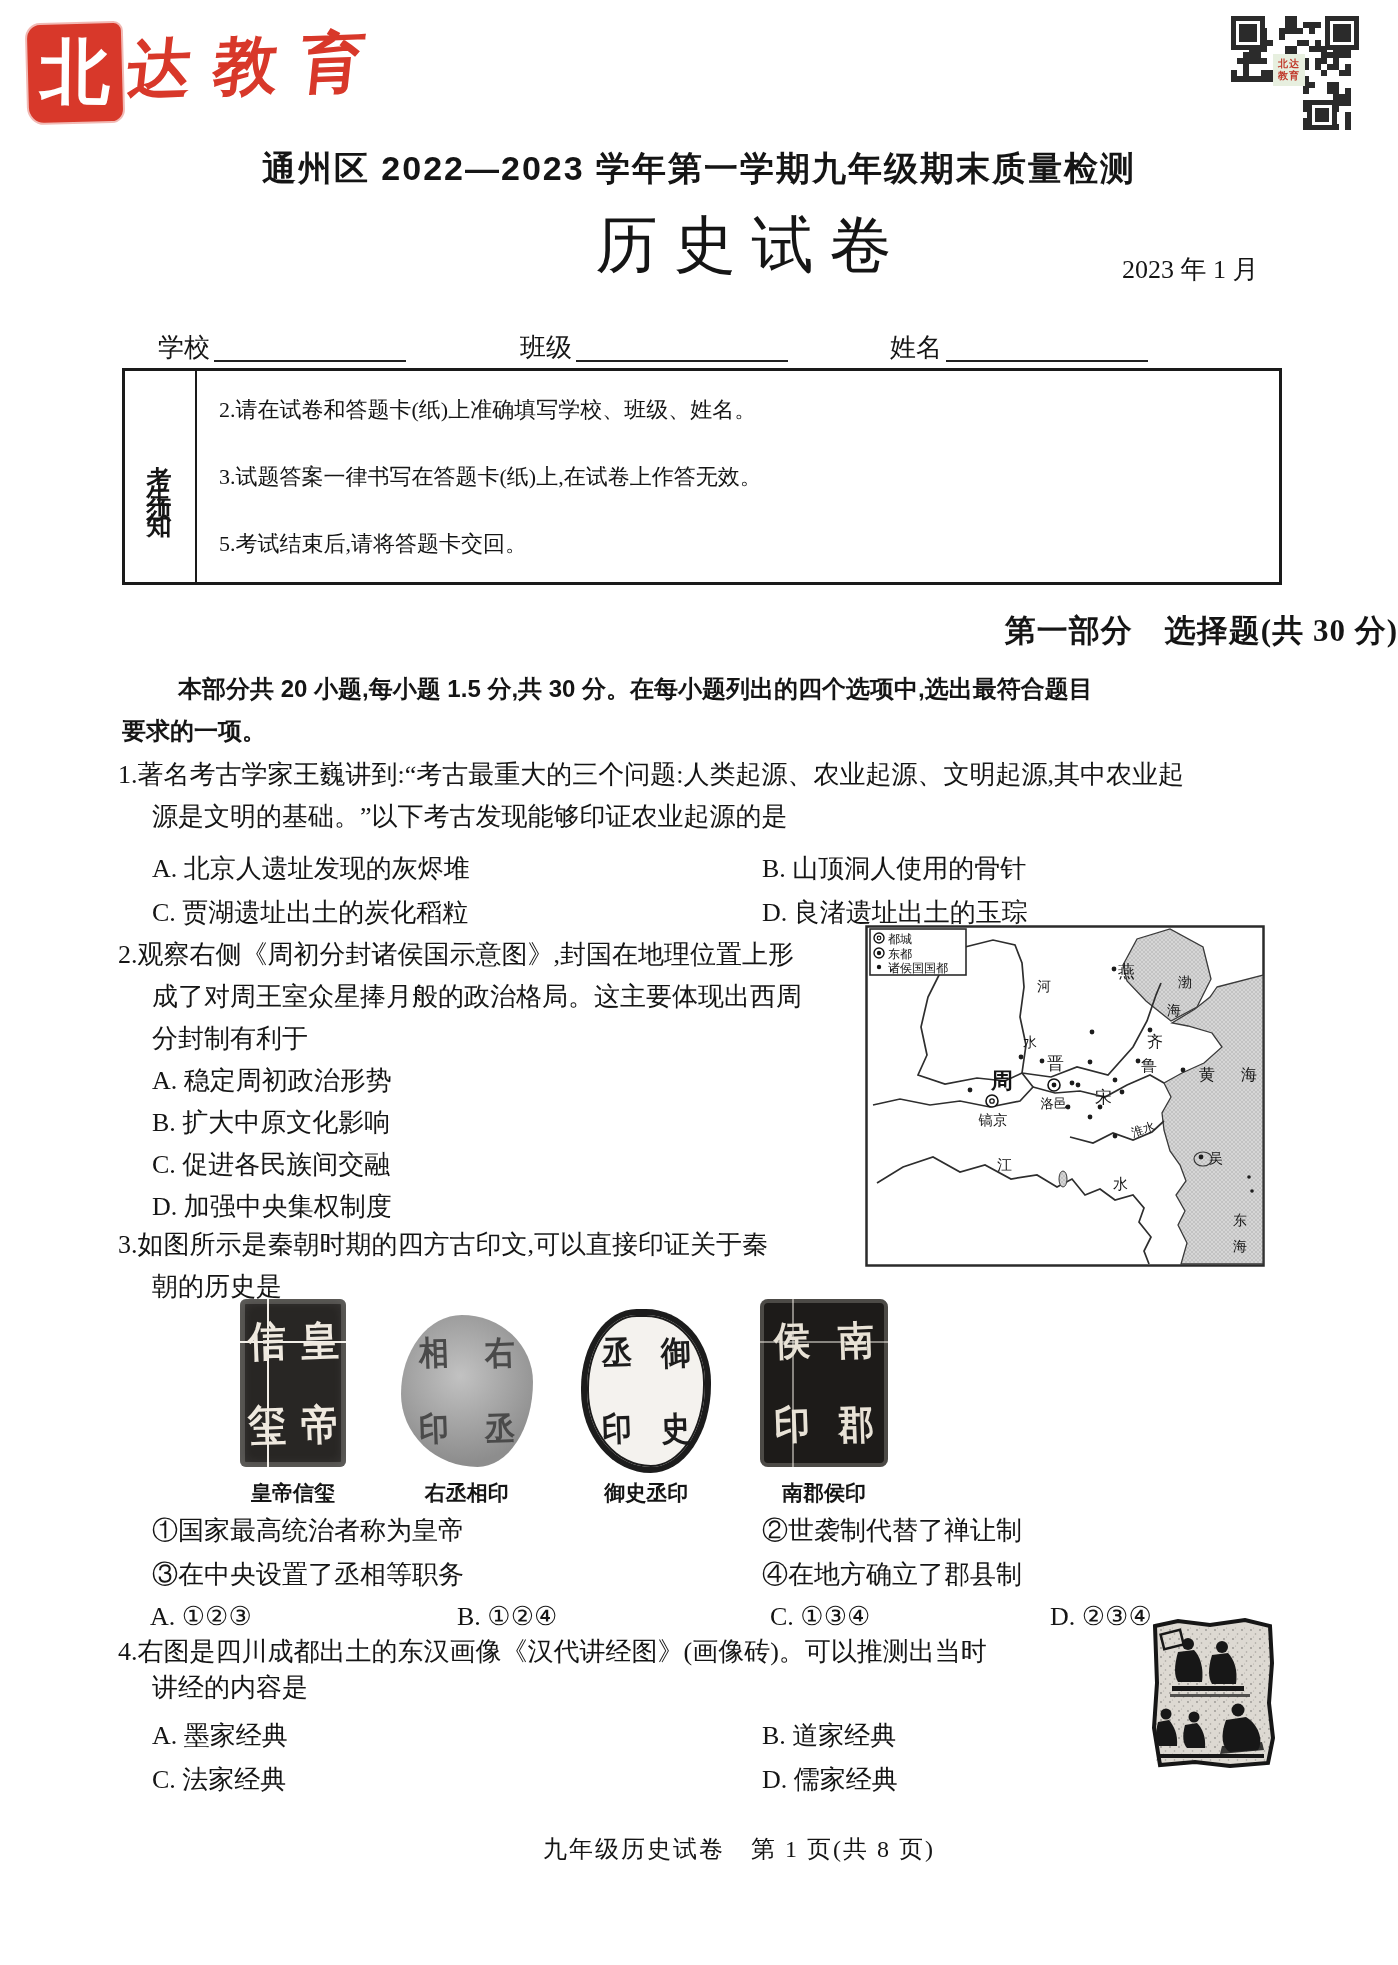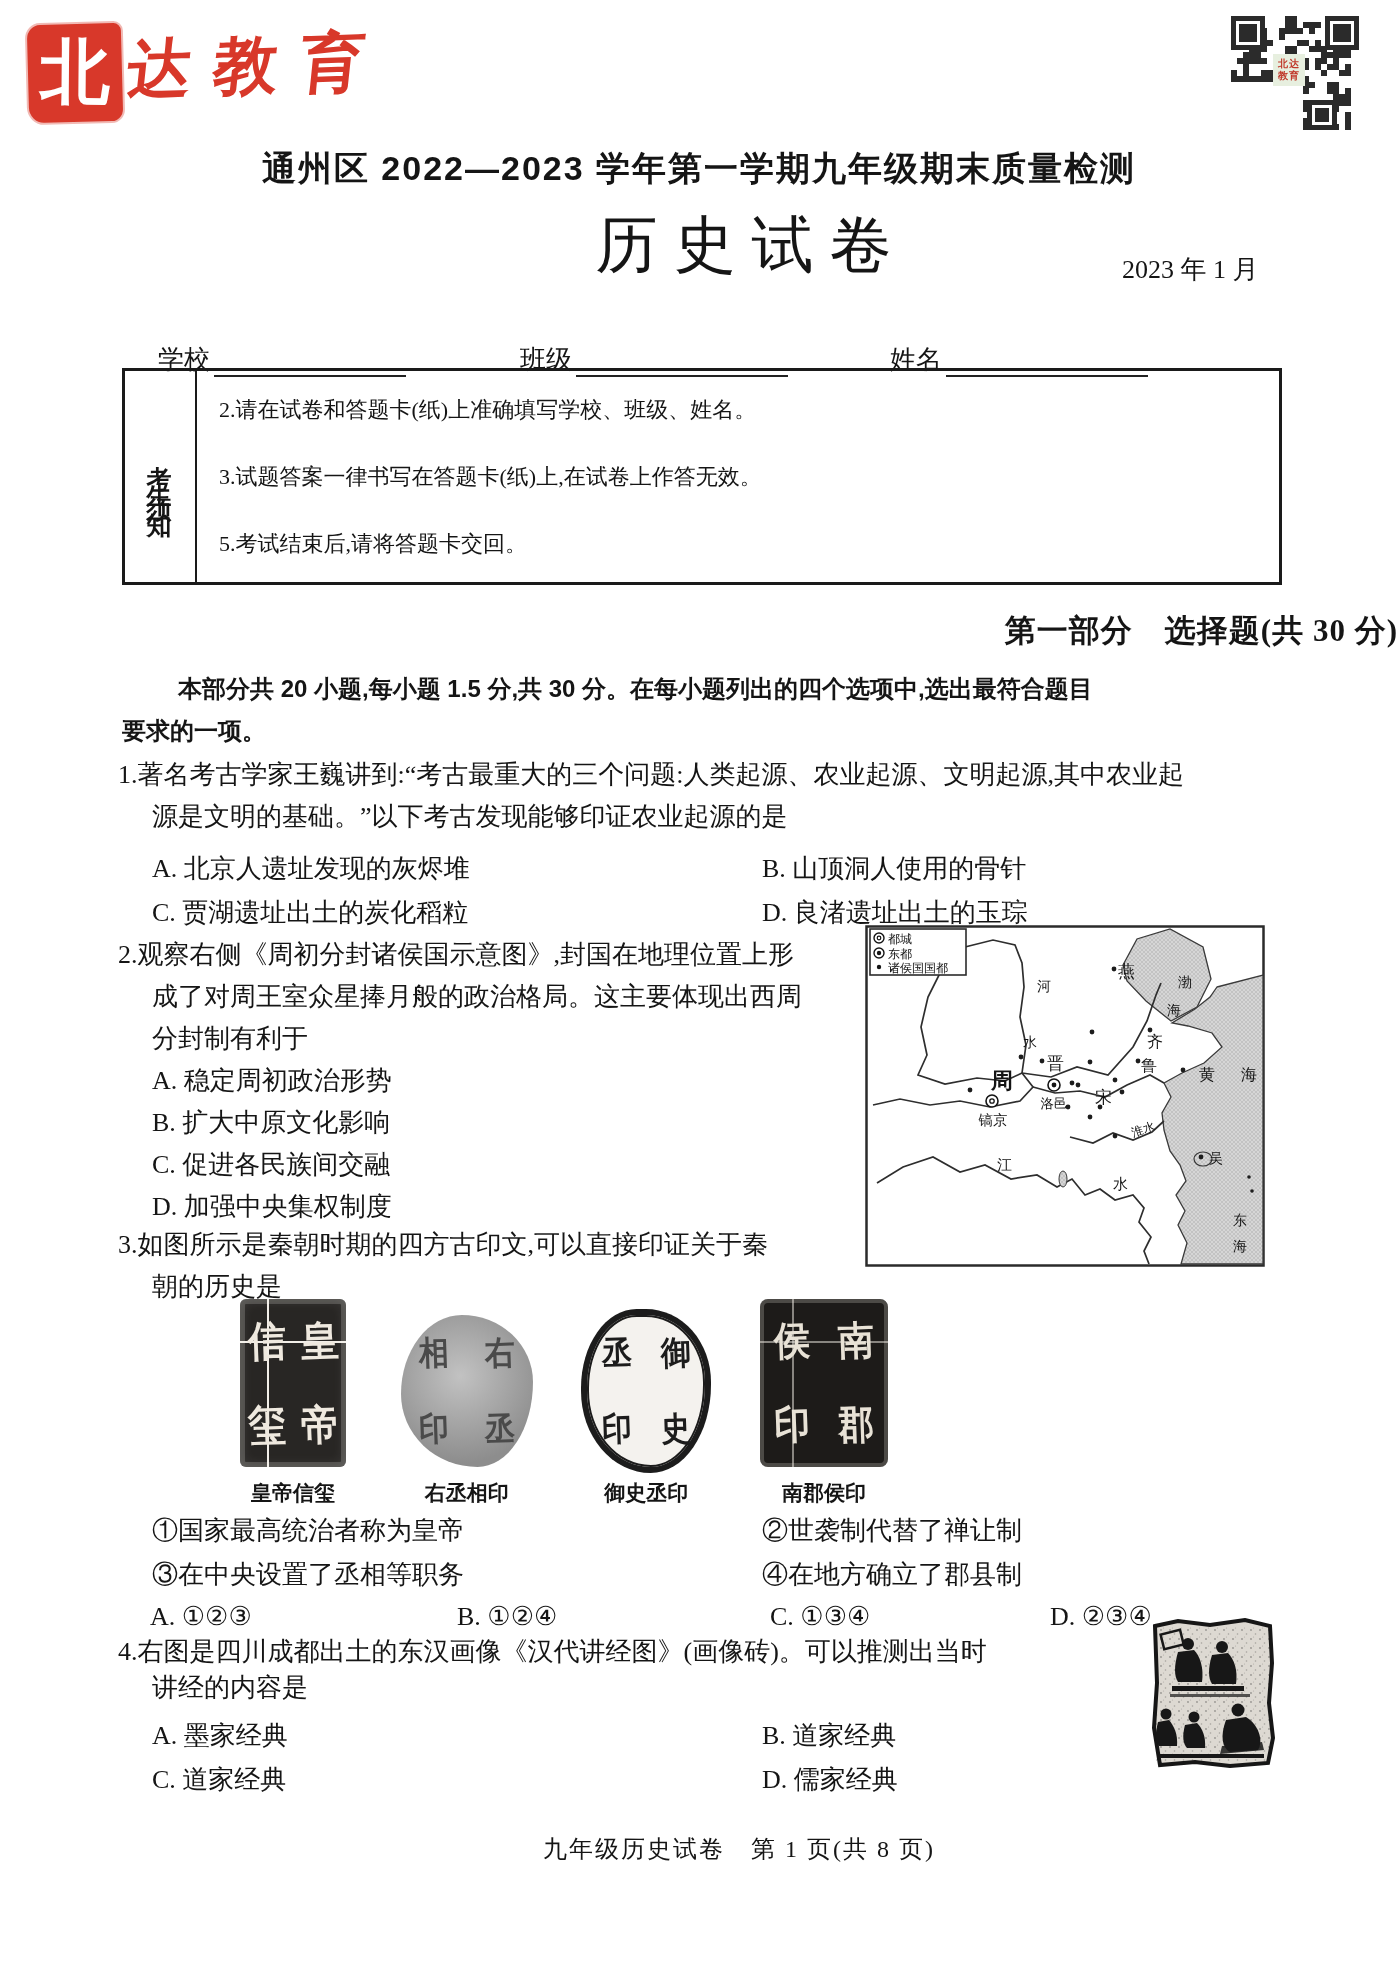--- a/index.html
+++ b/index.html
@@ -23,21 +23,21 @@
   .qr-label{position:absolute;left:42px;top:38px;width:32px;height:32px;background:#e7efdf;
             display:flex;flex-direction:column;align-items:center;justify-content:center;z-index:3;}
   .qr-label span{color:#c0392b;font-size:10px;font-weight:bold;line-height:12px;letter-spacing:1px;}
   
   .main-title{left:0;right:0;top:146px;text-align:center;font-family:"Liberation Sans","DejaVu Sans",sans-serif;
               font-weight:bold;font-size:34px;letter-spacing:2px;}
   .subject-title{left:0;right:0;top:203px;text-align:center;font-size:62px;letter-spacing:16px;
                  padding-left:105px;font-weight:500;}
   .exam-date{left:1122px;top:252px;font-size:26px;}
   
-  .fill-group{top:342px;display:flex;align-items:flex-end;font-size:26px;}
+  .fill-group{top:330px;display:flex;font-size:26px;}
   .fill-group .line{display:inline-block;border-bottom:2px solid #222;height:30px;margin-left:4px;}
   
   .notice{left:122px;top:368px;width:1160px;height:217px;border:3px solid #1a1a1a;display:flex;box-sizing:border-box;}
   .notice-side{width:70px;border-right:2px solid #1a1a1a;display:flex;align-items:center;justify-content:center;}
   .notice-side div{writing-mode:vertical-rl;text-orientation:upright;font-weight:bold;font-size:25px;
                    letter-spacing:16px;font-family:"Liberation Sans","DejaVu Sans",sans-serif;}
   .notice-items{flex:1;padding:5px 10px 4px 22px;display:flex;flex-direction:column;justify-content:space-around;}
   .notice-items div{font-size:22px;line-height:40px;}
   
   .sec-title{left:0;right:0;top:610px;text-align:right;font-weight:bold;font-size:31px;letter-spacing:1px;}
@@ -396,21 +396,21 @@
   <div class="abs q" style="left:762px;top:1557px;">④在地方确立了郡县制</div>
   <div class="abs q" style="left:150px;top:1601px;">A. ①②③</div>
   <div class="abs q" style="left:457px;top:1601px;">B. ①②④</div>
   <div class="abs q" style="left:770px;top:1601px;">C. ①③④</div>
   <div class="abs q" style="left:1050px;top:1601px;">D. ②③④</div>
 
   <div class="abs q" style="left:118px;top:1634px;">4.右图是四川成都出土的东汉画像《汉代讲经图》(画像砖)。可以推测出当时</div>
   <div class="abs q" style="left:152px;top:1670px;">讲经的内容是</div>
   <div class="abs q" style="left:152px;top:1718px;">A. 墨家经典</div>
   <div class="abs q" style="left:762px;top:1718px;">B. 道家经典</div>
-  <div class="abs q" style="left:152px;top:1762px;">C. 道家经典</div>
+  <div class="abs q" style="left:152px;top:1762px;">C. 法家经典</div>
   <div class="abs q" style="left:762px;top:1762px;">D. 儒家经典</div>
 
   <div class="abs" style="left:1150px;top:1618px;">
     <svg width="126" height="150" viewBox="0 0 126 150">
       <defs>
         <pattern id="speck" width="9" height="9" patternUnits="userSpaceOnUse">
           <circle cx="2" cy="3" r="0.9" fill="rgba(20,20,20,0.35)"></circle>
           <circle cx="6.5" cy="7" r="0.8" fill="rgba(20,20,20,0.28)"></circle>
           <circle cx="4.5" cy="1" r="0.6" fill="rgba(20,20,20,0.22)"></circle>
         </pattern>

